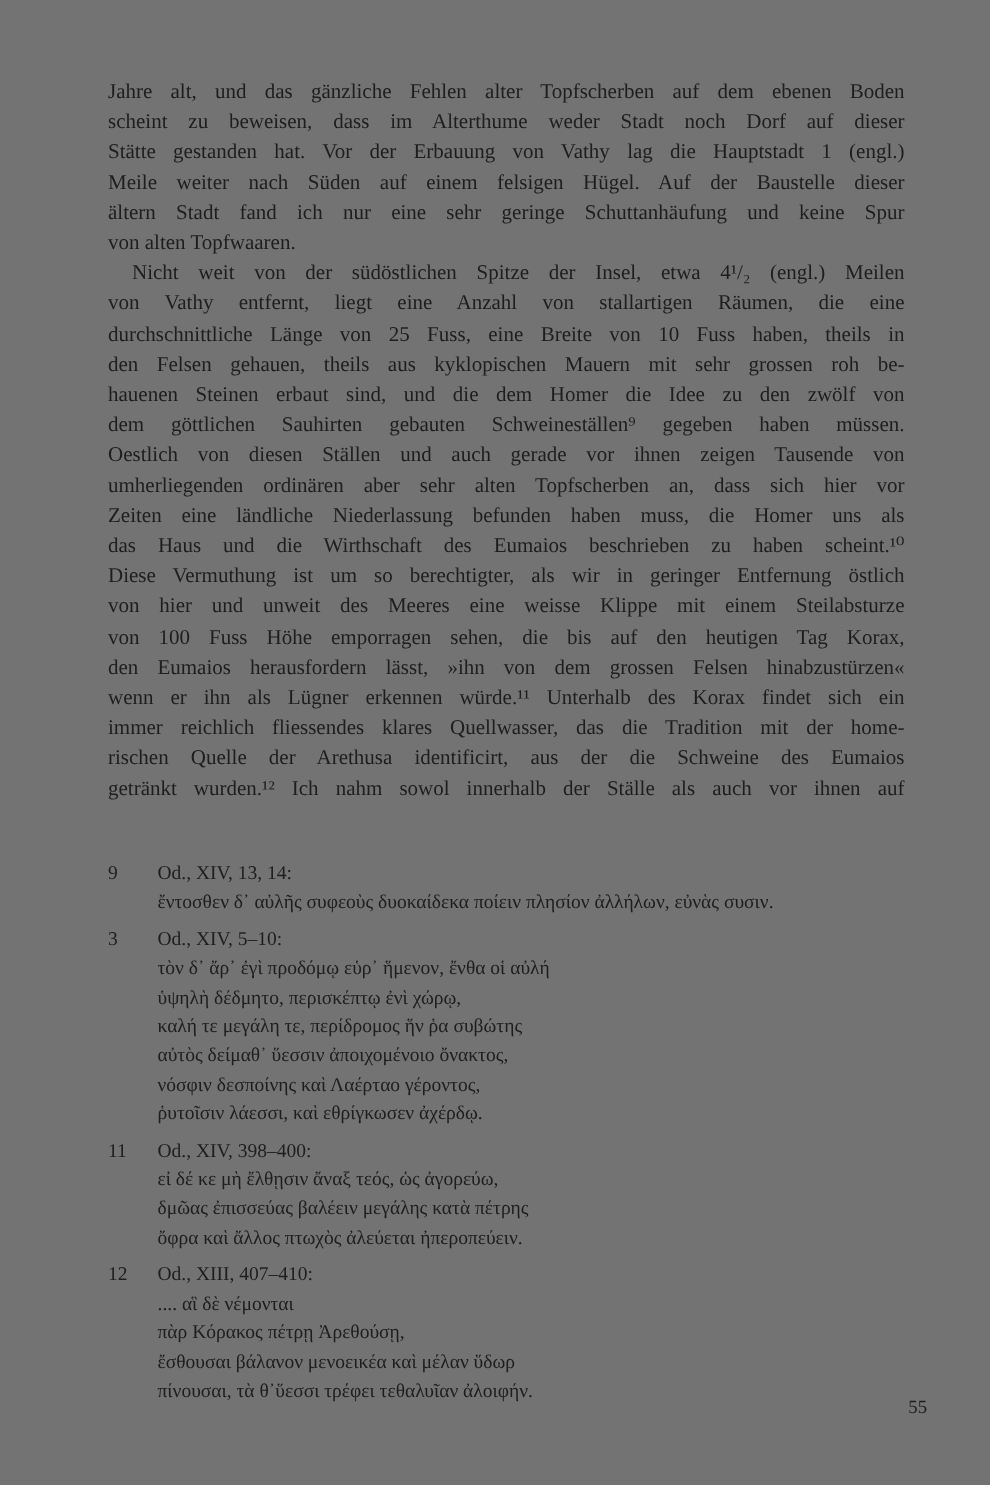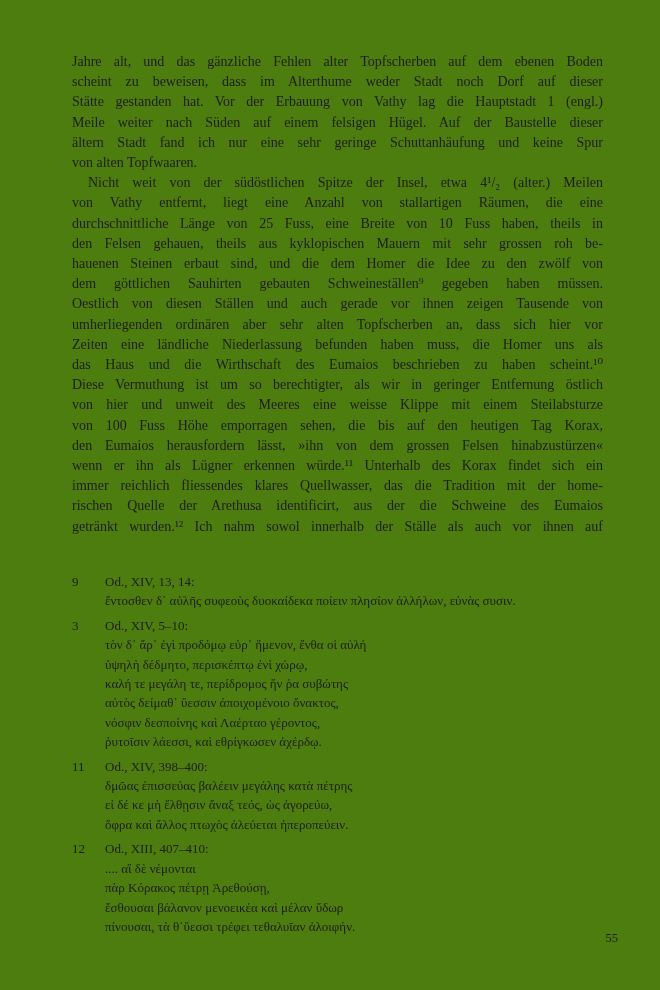--- a/index.html
+++ b/index.html
@@ -1,20 +1,20 @@
 <!DOCTYPE html>
 <html><head>
 <meta charset="utf-8">
 <style>
   html, body { margin: 0; padding: 0; background: #e8e8e8; }
   .page {
     position: relative;
     width: 660px;
     height: 990px;
-    background: #4d7c0f;
+    background: #737373;
     color: #1e1e1e;
     font-family: "Liberation Serif", "DejaVu Serif", serif;
     overflow: hidden;
   }
   .main-text {
     position: absolute;
     left: 72px;
     top: 52px;
     width: 531px;
   }
@@ -69,21 +69,21 @@
     <div>
       <div class="tline">Jahre alt, und das gänzliche Fehlen alter Topfscherben auf dem ebenen Boden</div>
       <div class="tline">scheint zu beweisen, dass im Alterthume weder Stadt noch Dorf auf dieser</div>
       <div class="tline">Stätte gestanden hat. Vor der Erbauung von Vathy lag die Hauptstadt 1 (engl.)</div>
       <div class="tline">Meile weiter nach Süden auf einem felsigen Hügel. Auf der Baustelle dieser</div>
       <div class="tline">ältern Stadt fand ich nur eine sehr geringe Schuttanhäufung und keine Spur</div>
       <div class="tline left-last">von alten Topfwaaren.</div>
     </div>
 
     <div>
-      <div class="tline indent-first">Nicht weit von der südöstlichen Spitze der Insel, etwa 4¹/₂ (alter.) Meilen</div>
+      <div class="tline indent-first">Nicht weit von der südöstlichen Spitze der Insel, etwa 4¹/₂ (engl.) Meilen</div>
       <div class="tline">von Vathy entfernt, liegt eine Anzahl von stallartigen Räumen, die eine</div>
       <div class="tline">durchschnittliche Länge von 25 Fuss, eine Breite von 10 Fuss haben, theils in</div>
       <div class="tline">den Felsen gehauen, theils aus kyklopischen Mauern mit sehr grossen roh be-</div>
       <div class="tline">hauenen Steinen erbaut sind, und die dem Homer die Idee zu den zwölf von</div>
       <div class="tline">dem göttlichen Sauhirten gebauten Schweineställen⁹ gegeben haben müssen.</div>
       <div class="tline">Oestlich von diesen Ställen und auch gerade vor ihnen zeigen Tausende von</div>
       <div class="tline">umherliegenden ordinären aber sehr alten Topfscherben an, dass sich hier vor</div>
       <div class="tline">Zeiten eine ländliche Niederlassung befunden haben muss, die Homer uns als</div>
       <div class="tline">das Haus und die Wirthschaft des Eumaios beschrieben zu haben scheint.¹⁰</div>
       <div class="tline">Diese Vermuthung ist um so berechtigter, als wir in geringer Entfernung östlich</div>
@@ -118,22 +118,22 @@
         <div class="fn-line">αὐτὸς δείμαθ᾽ ὕεσσιν ἀποιχομένοιο ὄνακτος,</div>
         <div class="fn-line">νόσφιν δεσποίνης καὶ Λαέρταο γέροντος,</div>
         <div class="fn-line">ῥυτοῖσιν λάεσσι, καὶ εθρίγκωσεν ἀχέρδῳ.</div>
       </div>
     </div>
 
     <div class="footnote">
       <div class="fn-num">11</div>
       <div class="fn-body">
         <div class="fn-line"><span class="fn-source">Od.,</span><span class="fn-cite">XIV, 398–400:</span></div>
+        <div class="fn-line">εἰ δέ κε μὴ ἔλθῃσιν ἄναξ τεός, ὡς ἀγορεύω,</div>
         <div class="fn-line">δμῶας ἐπισσεύας βαλέειν μεγάλης κατὰ πέτρης</div>
-        <div class="fn-line">εἰ δέ κε μὴ ἔλθῃσιν ἄναξ τεός, ὡς ἀγορεύω,</div>
         <div class="fn-line">ὄφρα καὶ ἄλλος πτωχὸς ἀλεύεται ἠπεροπεύειν.</div>
       </div>
     </div>
 
     <div class="footnote">
       <div class="fn-num">12</div>
       <div class="fn-body">
         <div class="fn-line"><span class="fn-source">Od.,</span><span class="fn-cite">XIII, 407–410:</span></div>
         <div class="fn-line">.... αἳ δὲ νέμονται</div>
         <div class="fn-line">πὰρ Κόρακος πέτρῃ Ἀρεθούσῃ,</div>

